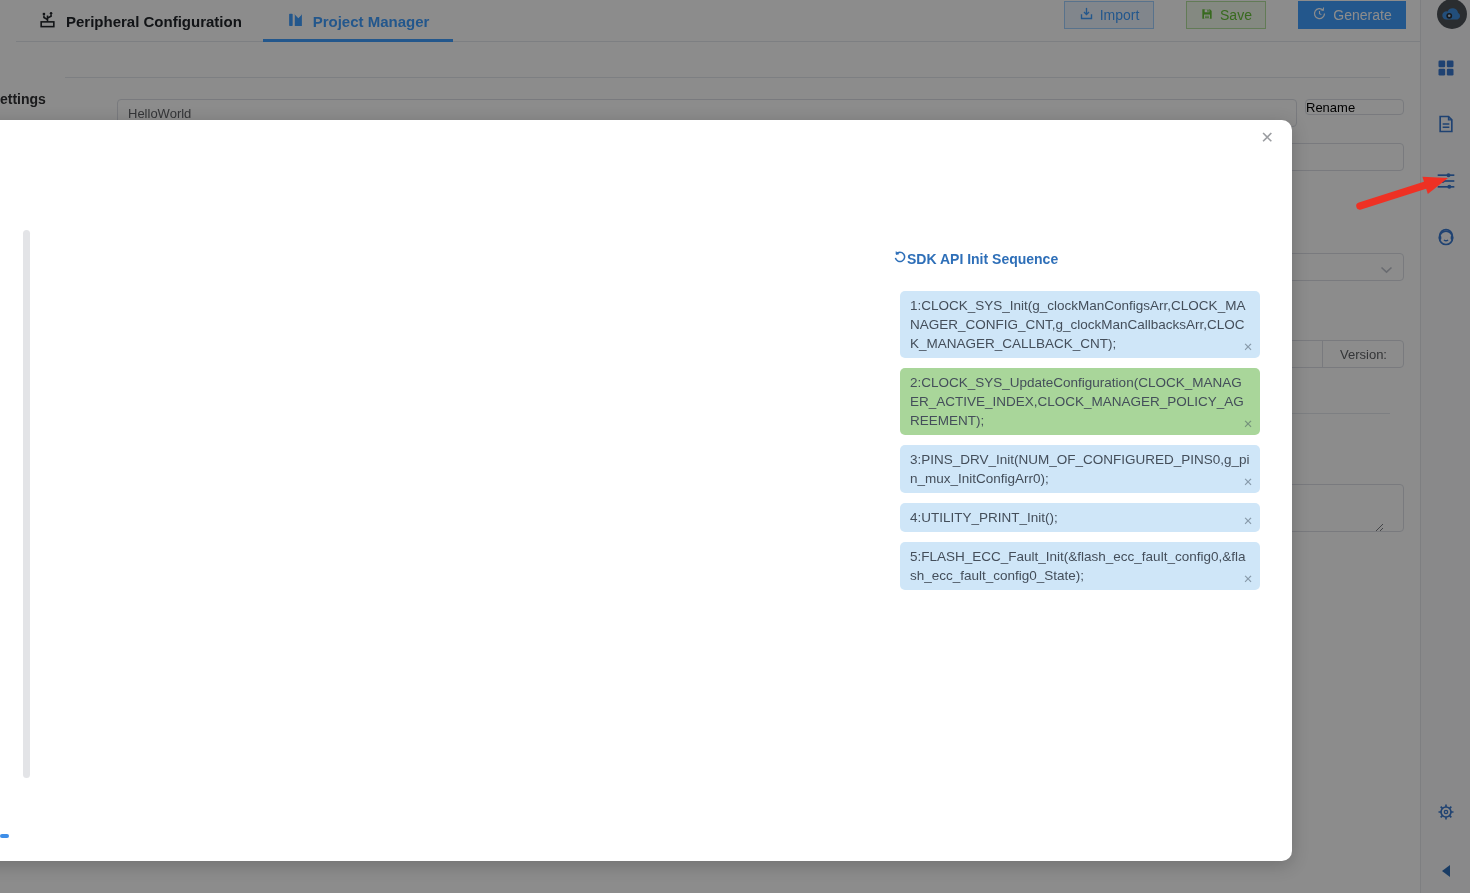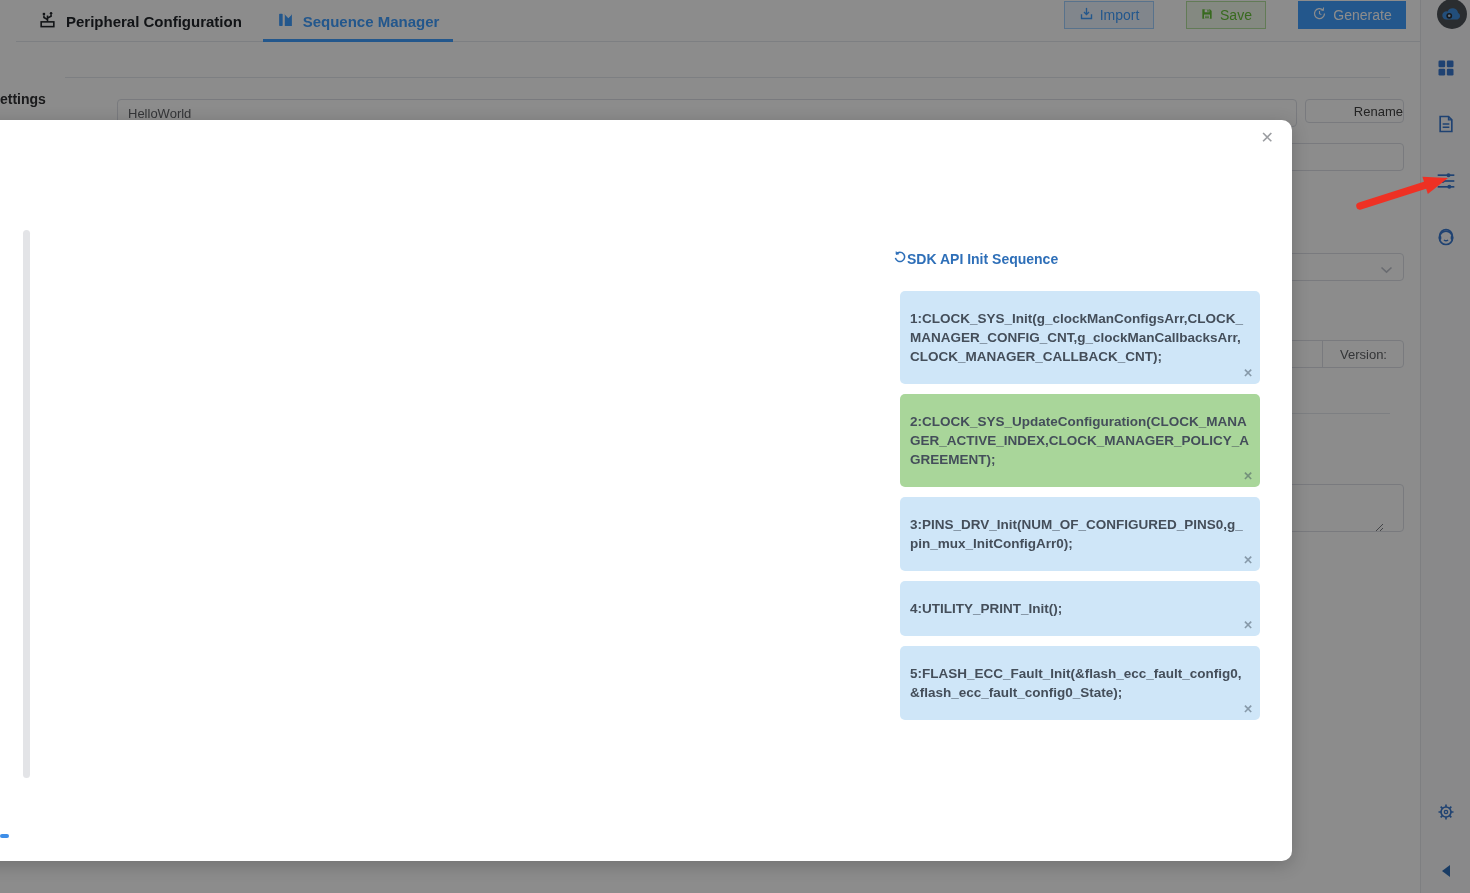--- a/index.html
+++ b/index.html
@@ -21,21 +21,21 @@
   .btn-save { left:1152px; width:80px; background:#f0f9eb; border:1px solid #b3e19d; color:#67C23A; }
   .btn-generate { left:1264px; width:108px; background:#409EFF; border:1px solid #409EFF; color:#fff;text-align:center; }
 
   .content { position:absolute; left:0; top:43px; width:1420px; height:850px; background:#fff; }
   .section-title { position:absolute; left:0; top:24px; font-size:14px; font-weight:700; color:#303133;margin-top:24px; }
   .section-rule { position:absolute; left:65px; top:34px; width:1325px; height:1px; background:#e4e7ed; }
 
   .fld { position:absolute; background:#fff; border:1px solid #dcdfe6; border-radius:4px; font-size:13px; color:#606266;margin-left:14px; }
   input.fld, textarea.fld { outline:none; padding:0 10px; font-family:"Liberation Sans",sans-serif; }
   .name-input { left:103px; top:56px; width:1180px; height:28px; }
-  .rename-btn { left:1291px; top:56px; width:99px; height:24px; display:flex; align-items:center; justify-content:flex-end; color:#404040; cursor:pointer; }
+  .rename-btn { left:1291px; top:56px; width:99px; height:16px; display:flex; align-items:center; justify-content:flex-start; color:#000000; cursor:pointer; }
   .path-input { left:103px; top:100px; width:1287px; height:28px; }
   .select-box { left:103px; top:210px; width:1287px; height:28px; cursor:pointer; }
   .select-box .chev { position:absolute; right:10px; top:8px; }
   .version-group { left:1000px; top:297px; width:390px; height:28px; }
   .version-divider { position:absolute; left:307px; top:0; width:1px; height:26px; background:#dcdfe6; }
   .version-label { position:absolute; left:308px; top:0; width:81px; height:26px; display:flex; align-items:center; justify-content:center; color:#606266; font-size:13px; }
   .low-rule { position:absolute; left:103px; top:370px; width:1287px; height:1px; background:#e4e7ed; }
   .desc-area { left:600px; top:441px; width:790px; height:48px; resize:none; }
   .resize-grip { position:absolute; left:1374px; top:475px; }
 
@@ -46,21 +46,21 @@
 
   
   .overlay { position:absolute; inset:0; background:rgba(0,0,0,0.45); z-index:10; }
   .modal { position:absolute; left:-40px; top:120px; width:1332px; height:741px; background:#fff; border-radius:10px; z-index:20; box-shadow:0 4px 18px rgba(0,0,0,.2); }
   .modal-close { position:absolute; top:10px; right:18px; font-size:16px; color:#9b9da1; cursor:pointer; line-height:1; }
   .v-scrollbar { position:absolute; left:63px; top:110px; width:7px; height:548px; background:#e3e4e7; border-radius:4px; cursor:pointer; }
   .h-scroll-dash { position:absolute; left:40px; top:714px; width:9px; height:4px; background:#3e8ee8; border-radius:2px; cursor:pointer; }
 
   .seq-header { position:absolute; left:933px; top:130px; display:flex; align-items:center; font-size:14px; font-weight:700; color:#2e6fb8; }
   .seq-list { position:absolute; left:940px; top:171px; width:360px; display:flex; flex-direction:column; gap:10px; }
-  .seq-item { position:relative; border-radius:5px; padding:18px 10px; font-size:13.5px; line-height:19px; color:#444e5a; word-break:break-all; background:#cfe6f8; cursor:pointer;font-weight:bold; }
+  .seq-item { position:relative; border-radius:5px; padding:5px 10px; font-size:13.5px; line-height:19px; color:#444e5a; word-break:break-all; background:#cfe6f8; cursor:pointer; }
   .seq-item.active { background:#a9d69a; }
   .seq-remove { position:absolute; right:7px; bottom:5px; font-size:11.5px; color:rgba(64,78,92,.5); cursor:pointer; line-height:1; }
 
   
   .anno-arrow { position:absolute; left:1350px; top:168px; z-index:30; pointer-events:none; }
 </style>
 </head>
 <body>
 
 <div class="stage">
@@ -82,21 +82,21 @@
         <span>Peripheral Configuration</span>
       </div>
       <div class="tab tab-2">
         <span>
           <svg width="17" height="17" viewBox="0 0 24 24" fill="#409EFF">
             <rect x="3" y="4" width="5" height="17" rx="1"></rect>
             <path d="M11 4 h10 v17 h-10 z M11 4 l5 5 5 -5 z" fill="#409EFF"></path>
             <path d="M11.5 4.5 L16 9 L20.5 4.5" stroke="#fff" stroke-width="1.6" fill="none"></path>
           </svg>
         </span>
-        <span>Sequence Manager</span>
+        <span>Project Manager</span>
       </div>
       <div class="tab-underline"></div>
 
       <div class="actionbtn btn-import">
         <span>
           <svg width="15" height="15" viewBox="0 0 24 24" fill="none" stroke="#409EFF" stroke-width="2.2">
             <path d="M12 3 v10"></path>
               <path d="M8 9.5 L12 13.5 L16 9.5" fill="none"></path>
             <path d="M4 13 v7 h16 v-7"></path>
           </svg>

